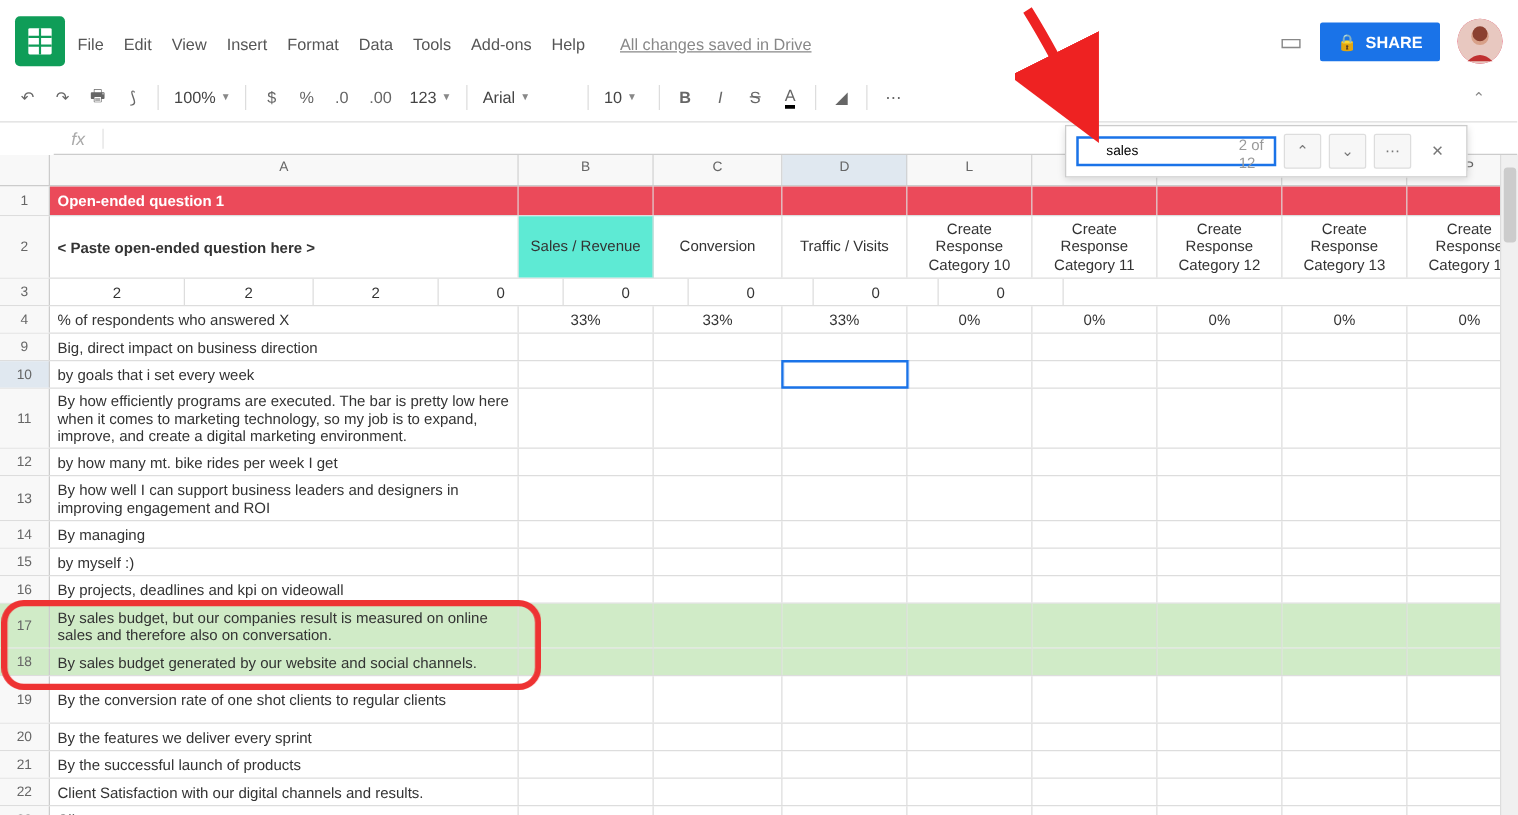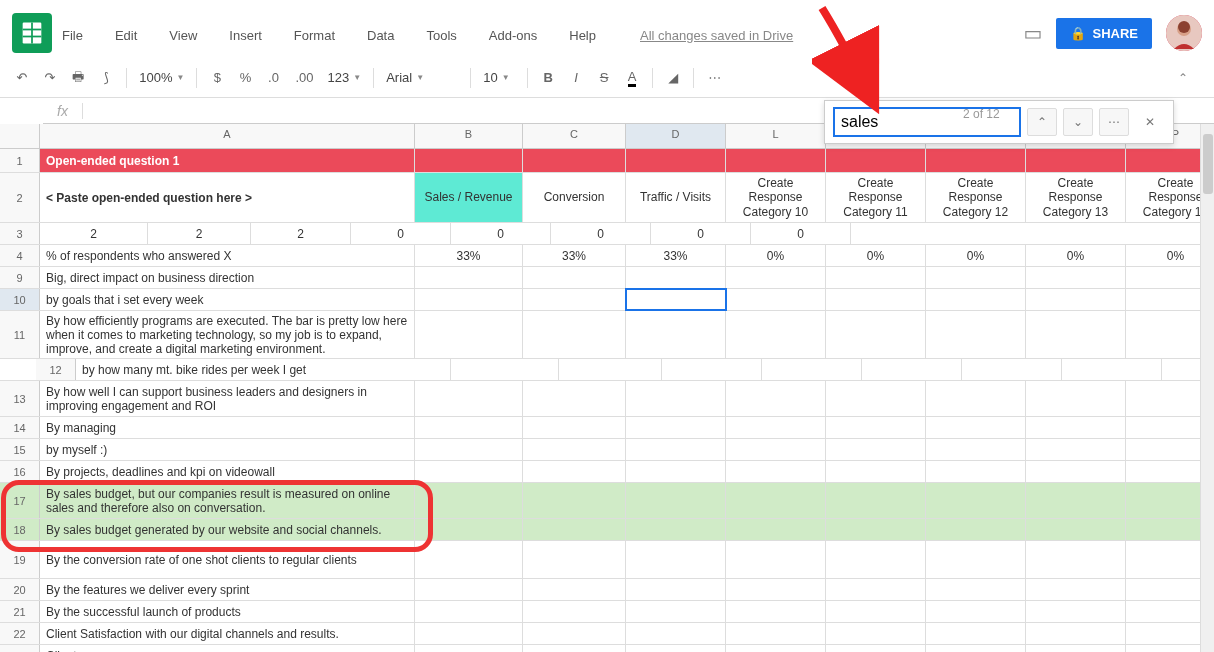--- a/index.html
+++ b/index.html
@@ -5,21 +5,21 @@
   * { box-sizing: border-box; margin: 0; padding: 0; }
   body { font-family: Arial, sans-serif; font-size: 13px; color: #222; background: #fff; width: 1214px; height: 652px; overflow: hidden; position: relative; }
   
   .header { display: flex; align-items: center; padding: 8px 12px 0 12px; height: 58px; }
   .logo { width: 40px; height: 40px; background: #0f9d58; border-radius: 4px; display: flex; align-items: center; justify-content: center; margin-right: 10px; }
   .logo svg { width: 28px; height: 28px; }
   .doc-meta { flex: 1; }
   .doc-title-row { display: flex; align-items: center; gap: 8px; }
   .doc-title { font-size: 18px; color: #555; }
   .star-btn, .folder-btn { color: #ccc; font-size: 16px; cursor: pointer; }
-  .menu-bar { display: flex; gap: 32px; margin-top: 4px; font-size: 13px; color: #555; }
+  .menu-bar { display: flex; gap: 16px; margin-top: 4px; font-size: 13px; color: #555; }
   .menu-item { cursor: pointer; }
   .saved-msg { color: #888; text-decoration: underline; margin-left: 12px; font-size: 13px; }
   .header-right { display: flex; align-items: center; gap: 14px; }
   .comment-icon { color: #888; font-size: 20px; cursor: pointer; }
   .share-btn { background: #1a73e8; color: #fff; border: none; padding: 8px 14px; font-size: 13px; font-weight: bold; border-radius: 2px; display: flex; align-items: center; gap: 6px; cursor: pointer; }
   .avatar { width: 36px; height: 36px; border-radius: 50%; background: #d35; display:flex; align-items:center; justify-content:center; color:#fff; font-weight:bold; }
   
   .toolbar { display: flex; align-items: center; padding: 6px 10px; border-bottom: 1px solid #ddd; gap: 4px; height: 40px; }
   .tb-btn { padding: 4px 6px; color: #666; cursor: pointer; display: flex; align-items: center; justify-content: center; min-width: 24px; }
   .tb-sep { width: 1px; height: 20px; background: #ddd; margin: 0 4px; }
@@ -53,21 +53,21 @@
   .col-M { width: 100px; min-width: 100px; }
   .col-N { width: 100px; min-width: 100px; }
   .col-O { width: 100px; min-width: 100px; }
   .col-P { width: 100px; min-width: 100px; }
   
   .row-red .cell { background: #eb4a5a; color: #fff; font-weight: bold; }
   .cell.hl-green { background: #5eead4; }
   .cell.selected-border { outline: 2px solid #1a73e8; outline-offset: -1px; z-index: 2; }
   
   .search-panel { position: absolute; top: 100px; right: 40px; background: #fff; border: 1px solid #ccc; box-shadow: 0 2px 6px rgba(0,0,0,0.15); display: flex; align-items: center; padding: 6px 8px; gap: 6px; z-index: 20; }
-  .search-input { border: 2px solid #1a73e8; padding: 4px 6px; width: 188px; font-size: 16px; outline: none; }
+  .search-input { border: 2px solid #1a73e8; padding: 4px 22px; width: 160px; font-size: 11px; outline: none; }
   .search-count { color: #999; font-size: 12px; position: absolute; left: 130px; }
   .search-btn { width: 30px; height: 28px; border: 1px solid #ddd; background: #f7f7f7; display: flex; align-items: center; justify-content: center; color: #777; cursor: pointer; border-radius: 2px; font-size: 12px;}
   
   .red-arrow { position: absolute; top: 0; left: 812px; z-index: 30; pointer-events: none; }
   .hl-box { position: absolute; border: 5px solid #e33; border-radius: 18px; z-index: 15; pointer-events: none; }
   
   .row-green .cell { background: #d0ebc7; }
   .row-green .row-header { background: #d0ebc7; }
   
   .vscroll { position: absolute; right: 0; top: 124px; bottom: 0; width: 14px; background: #f0f0f0; border-left: 1px solid #ddd; }
@@ -259,21 +259,21 @@
         <div class="cell col-A">By how efficiently programs are executed. The bar is pretty low here when it comes to marketing technology, so my job is to expand, improve, and create a digital marketing environment.</div>
         <div class="cell col-B"></div>
         <div class="cell col-C"></div>
         <div class="cell col-D"></div>
         <div class="cell col-L"></div>
         <div class="cell col-M"></div>
         <div class="cell col-N"></div>
         <div class="cell col-O"></div>
         <div class="cell col-P"></div>
       </div>
-      <div class="row" style="height: 22px; padding-left: 36px;">
+      <div class="row" style="height: 22px;">
         <div class="row-header">12</div>
         <div class="cell col-A">by how many mt. bike rides per week I get</div>
         <div class="cell col-B"></div>
         <div class="cell col-C"></div>
         <div class="cell col-D"></div>
         <div class="cell col-L"></div>
         <div class="cell col-M"></div>
         <div class="cell col-N"></div>
         <div class="cell col-O"></div>
         <div class="cell col-P"></div>

